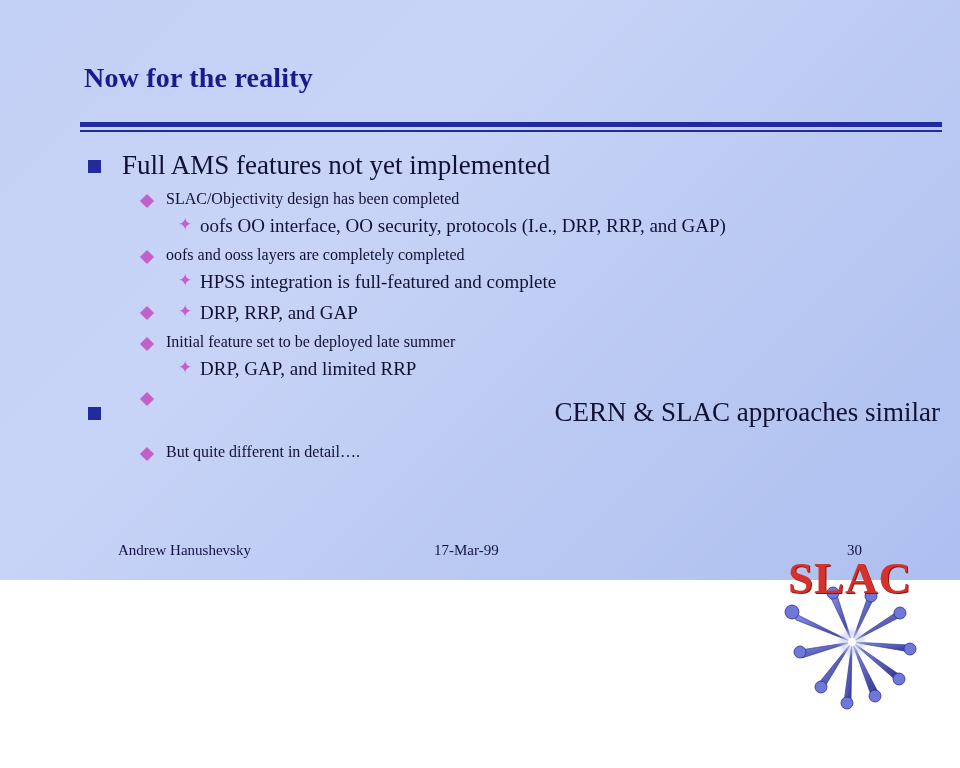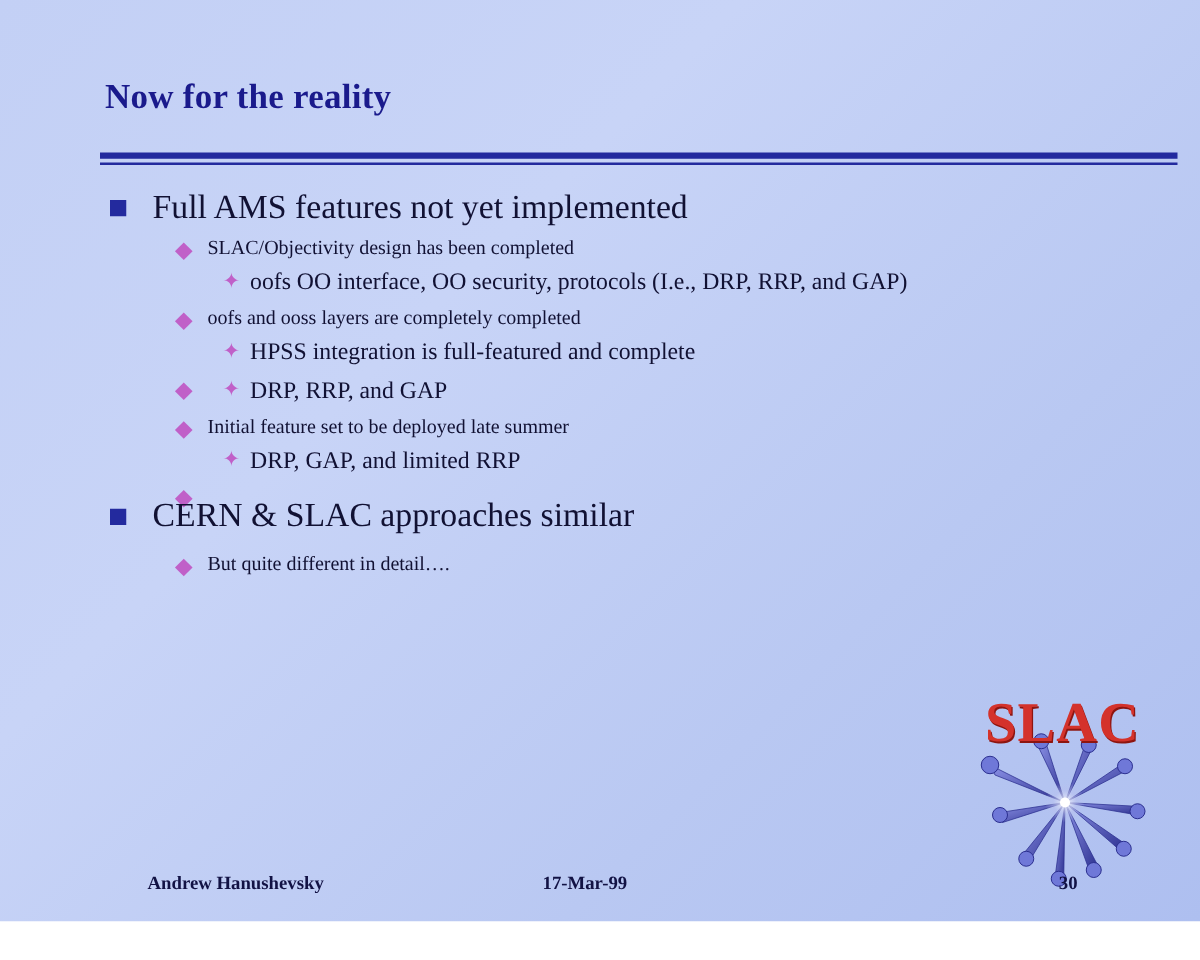--- a/index.html
+++ b/index.html
@@ -8,21 +8,21 @@
   }
   body {
     width: 960px;
     height: 768px;
     overflow: hidden;
     font-family: "Liberation Serif", serif;
   }
   .slide {
     position: relative;
     width: 960px;
-    height: 737px;
+    height: 580px;
     background: linear-gradient(135deg, #c3d0f5 0%, #c8d4f7 35%, #b9c8f2 70%, #aebff0 100%);
     box-sizing: border-box;
   }
   .slide-inner {
     position: absolute;
     left: 0; top: 0; right: 0; bottom: 0;
   }
   .title {
     position: absolute;
     left: 84px;
@@ -103,21 +103,21 @@
     color: #c060c8;
     line-height: 1.35;
   }
   .footer {
     position: absolute;
     left: 0;
     right: 0;
     bottom: 18px;
     height: 20px;
     font-size: 15px;
-    font-weight: bold;
+    font-weight: normal;
     color: #121244;
   }
   .footer .author {
     position: absolute;
     left: 118px;
     top: 0;
   }
   .footer .date {
     position: absolute;
     left: 434px;
@@ -208,21 +208,21 @@
 
       <div class="l3">
         <span class="bullet">✦</span>
         <span>DRP, GAP, and limited RRP</span>
       </div>
 
       <div class="l2">
         <span class="bullet"></span>
       </div>
 
-      <div class="l1" style="margin-top:14px;">
+      <div class="l1" style="margin-top:14px;text-align:right;">
         <span class="bullet"></span>
         <span>CERN &amp; SLAC approaches similar</span>
       </div>
 
       <div class="l2" style="margin-top:10px;">
         <span class="bullet"></span>
         <span>But quite different in detail….</span>
       </div>
 
     </div>

